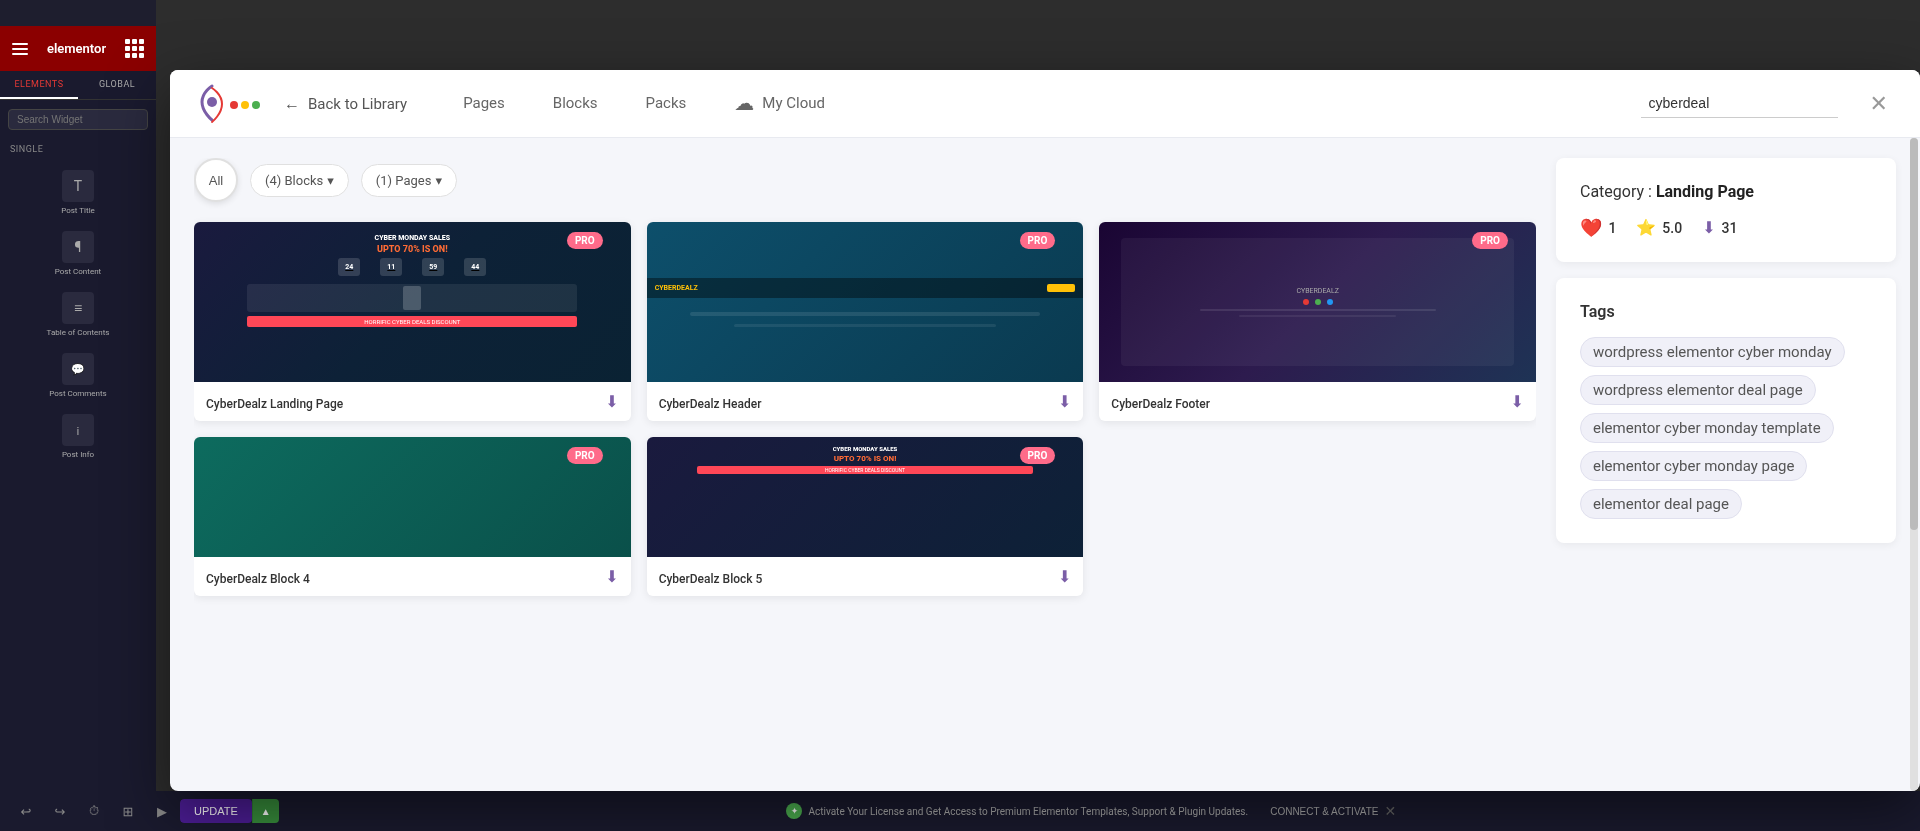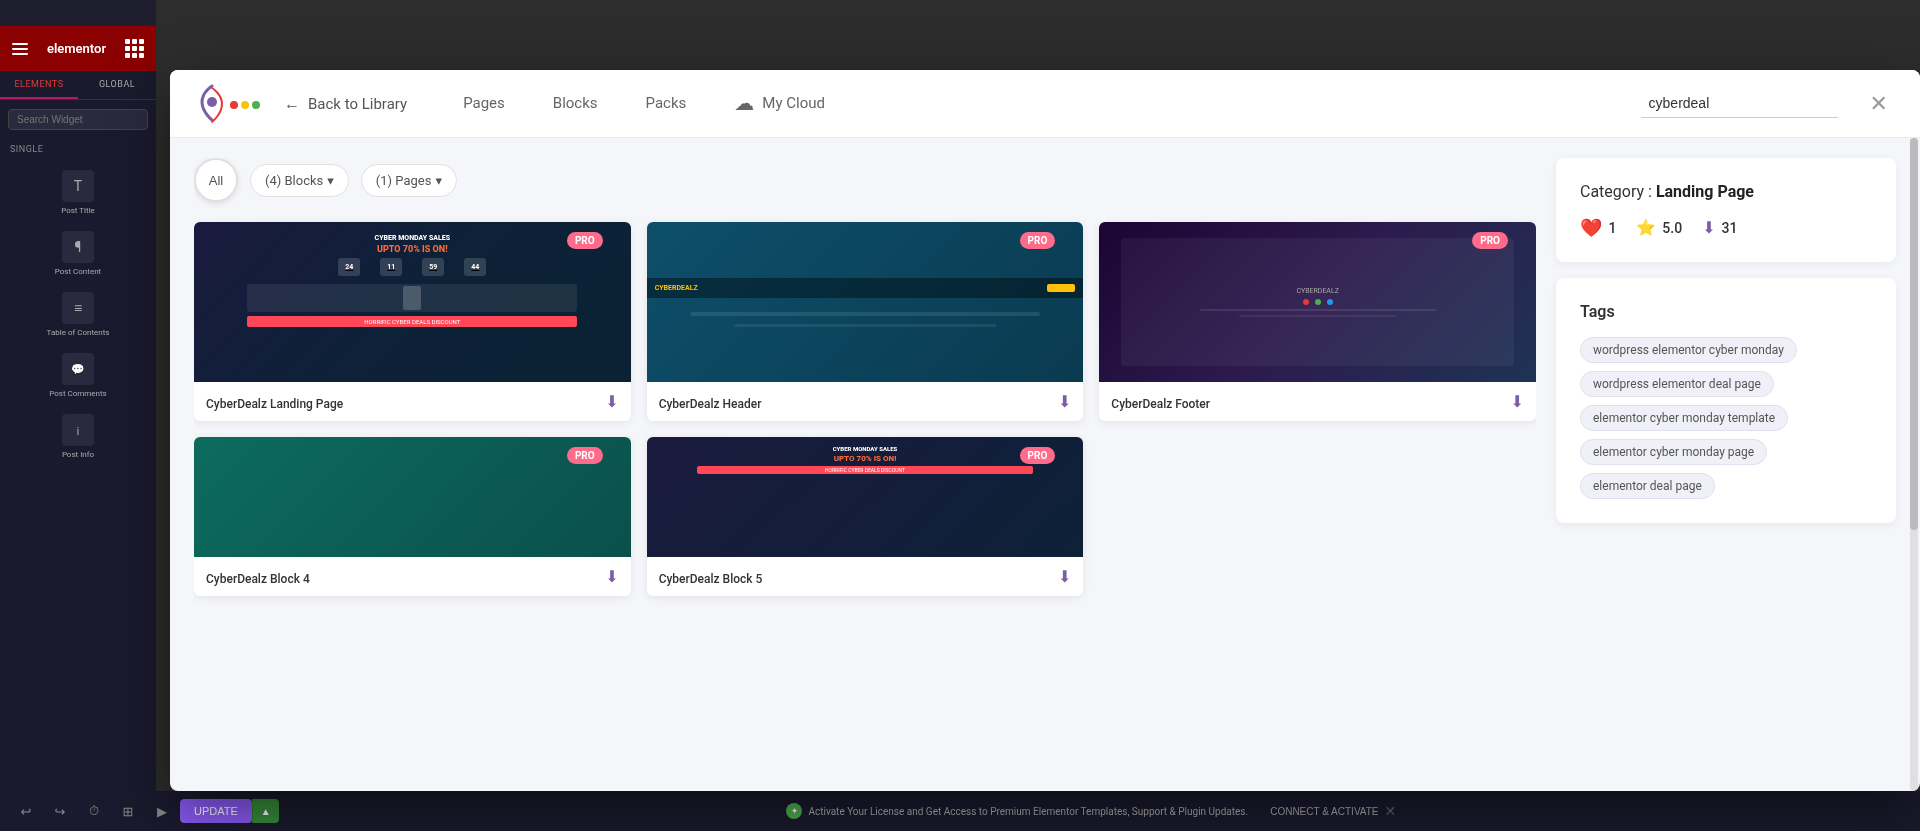--- a/index.html
+++ b/index.html
@@ -53,21 +53,21 @@
       text-align: center;
       padding: 8px 4px;
       font-size: 9px;
       color: #aaa;
       text-transform: uppercase;
       letter-spacing: 0.5px;
     }
 
     .sidebar-tab.active {
       color: #e53935;
-      border-bottom: 2px solid #be185d;
+      border-bottom: 2px solid #ffffff;
     }
 
     .sidebar-search {
       padding: 8px;
     }
 
     .sidebar-search input {
       width: 100%;
       background: #2a2a3e;
       border: 1px solid #444;
@@ -138,21 +138,21 @@
       z-index: 5;
     }
 
     .bottom-bar-left {
       display: flex;
       align-items: center;
       gap: 8px;
     }
 
     .update-btn {
-      background: #8b5cf6;
+      background: #4c1d95;
       color: white;
       border: none;
       padding: 6px 14px;
       border-radius: 4px;
       font-size: 11px;
       cursor: pointer;
       display: flex;
       align-items: center;
       gap: 0;
       text-align: center;
@@ -573,21 +573,21 @@
       display: flex;
       flex-wrap: wrap;
       gap: 8px;
     }
 
     .tag-item {
       background: #f0f0f8;
       border: 1px solid #e0e0ee;
       border-radius: 20px;
       padding: 5px 12px;
-      font-size: 12px;
+      font-size: 15px;
       color: #555;
       cursor: pointer;
     }
 
     
     .content-left::-webkit-scrollbar { width: 6px; }
     .content-left::-webkit-scrollbar-track { background: transparent; }
     .content-left::-webkit-scrollbar-thumb { background: #ccc; border-radius: 3px; }
 
     

